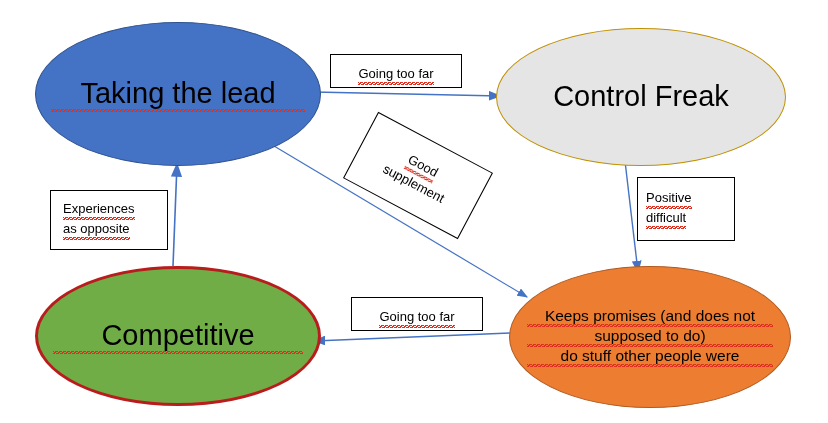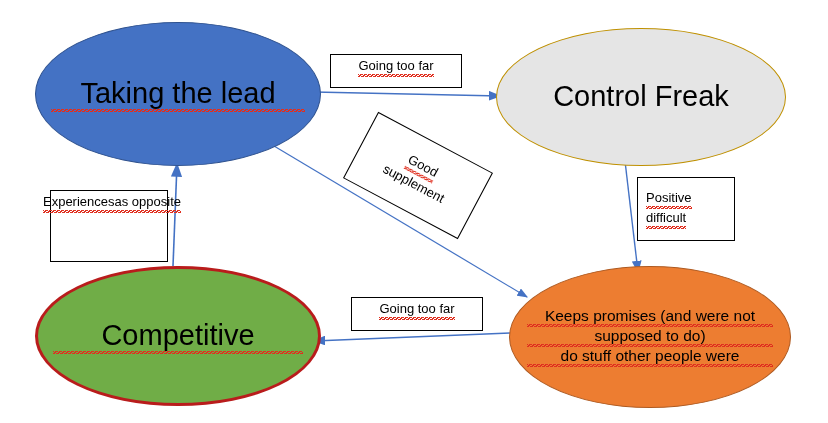--- a/index.html
+++ b/index.html
@@ -83,33 +83,33 @@
   .edge-label {
     position: absolute;
     background: #ffffff;
     border: 1px solid #000000;
     box-sizing: border-box;
     color: #000000;
     font-size: 13px;
     line-height: 1.45;
     text-align: center;
     display: flex;
-    align-items: flex-start;
+    align-items: flex-end;
     justify-content: center;
     padding: 2px 6px;
   }
   #label-going-too-far-top {
     left: 330px; top: 54px; width: 132px; height: 34px;
   }
   #label-going-too-far-bottom {
     left: 351px; top: 297px; width: 132px; height: 34px;
   }
   #label-experiences-as-difficult {
-    left: 50px; top: 190px; width: 118px; height: 72px;
-    flex-direction: row;
+    left: 50px; top: 190px; width: 118px; height: 60px;
+    flex-direction: column;
     align-items: flex-start;
     padding-left: 12px;
   }
   #label-positive-opposite {
     left: 637px; top: 177px; width: 98px; height: 64px;
     flex-direction: column;
     align-items: flex-start;
     padding-left: 8px;
   }
   #label-good-supplement {
@@ -151,21 +151,21 @@
   <div class="node" id="node-control-freak">
     <span class="node-label">Control Freak</span>
   </div>
 
   <div class="node" id="node-competitive">
     <span class="node-label sq">Competitive</span>
   </div>
 
   <div class="node" id="node-keeps-promises">
     <span class="node-label">
-      <span class="lbl-line sq">Keeps promises (and were not</span>
+      <span class="lbl-line sq">Keeps promises (and does not</span>
       <span class="lbl-line sq">supposed to do)</span>
       <span class="lbl-line sq">do stuff other people were</span>
     </span>
   </div>
 
   <div class="edge-label" id="label-going-too-far-top">
     <span class="lbl-line sq">Going too far</span>
   </div>
 
   <div class="edge-label" id="label-good-supplement">

